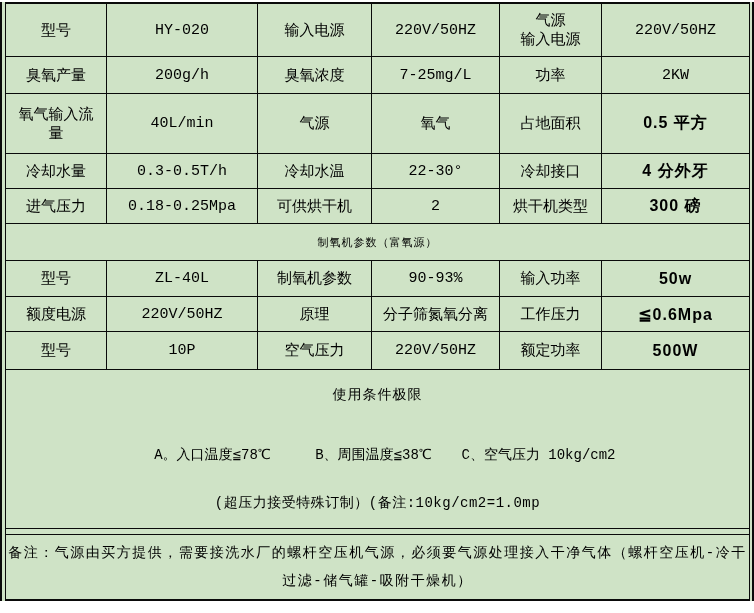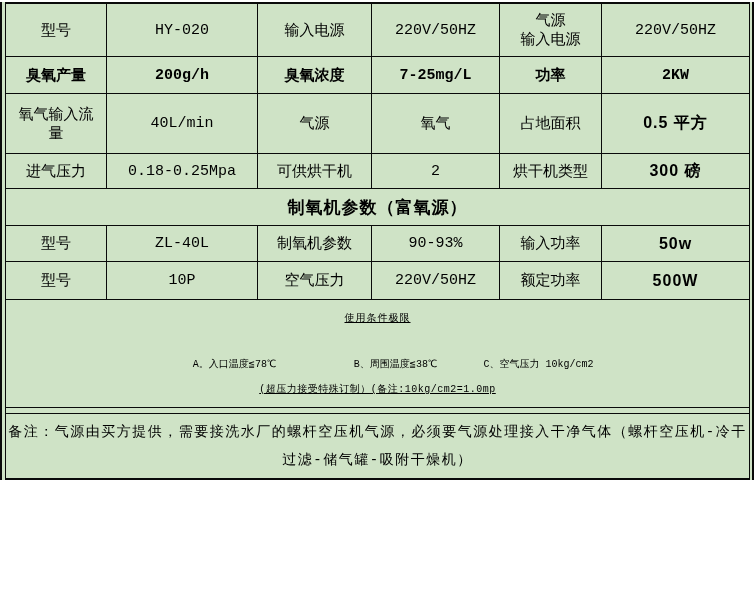--- a/index.html
+++ b/index.html
@@ -39,44 +39,43 @@
   }
   table.spec tr.top td { border-top: 2px solid #0a0a0a; }
   table.spec tr.bottom td { border-bottom: 2px solid #0a0a0a; }
   col.c1 { width: 101px; }
   col.c2 { width: 151px; }
   col.c3 { width: 114px; }
   col.c4 { width: 128px; }
   col.c5 { width: 102px; }
   col.c6 { width: 148px; }
   tr.h52 td { height: 52px; }
-  tr.h36 td { height: 36px; font-weight: bold; }
+  tr.h36 td { height: 36px; }
   tr.h59 td { height: 59px; }
   tr.h34 td { height: 34px; }
   tr.h35 td { height: 35px; }
   tr.h37 td { height: 37px; }
   tr.gap td { height: 5px; padding: 0; }
   td.alt {
     font-family: "Liberation Sans", sans-serif;
     font-weight: bold;
     font-size: 16px;
     letter-spacing: 1px;
   }
-  td.section-header { font-size: 17px; letter-spacing: 1px; }
+  td.section-header { font-size: 11px; letter-spacing: 1px; }
   td.cond {
     text-align: left;
     height: 101px;
     vertical-align: top;
     padding: 12px 8px 0 8px;
-    font-size: 10px;
+    font-size: 14px;
     white-space: normal;
-    text-decoration: underline;
   }
   .cond-title { margin-bottom: 10px; letter-spacing: 1px; }
-  .cond-line { }
+  .cond-line { margin-bottom: 14px; }
   .cond-a { display: inline-block; width: 146px; }
   .cond-b { display: inline-block; width: 176px; }
   .cond-c { display: inline-block; }
   .cond-note { letter-spacing: 0.5px; }
   td.remark {
     text-align: left;
     height: 64px;
     vertical-align: middle;
     padding: 4px 8px;
     font-size: 14px;
@@ -120,38 +119,54 @@
     <tr class="h59">
       <td>氧气输入流
 量</td>
       <td>40L/min</td>
       <td>气源</td>
       <td>氧气</td>
       <td>占地面积</td>
       <td class="alt">0.5 平方</td>
     </tr>
     <tr class="h34">
+      <td>冷却水量</td>
+      <td>0.3-0.5T/h</td>
+      <td>冷却水温</td>
+      <td>22-30°</td>
+      <td>冷却接口</td>
+      <td class="alt">4 分外牙</td>
+    </tr>
+    <tr class="h34">
       <td>进气压力</td>
       <td>0.18-0.25Mpa</td>
       <td>可供烘干机</td>
       <td>2</td>
       <td>烘干机类型</td>
       <td class="alt">300 磅</td>
     </tr>
 
     <tr class="h36">
       <td colspan="6" class="section-header">制氧机参数（富氧源）</td>
     </tr>
     <tr class="h35">
       <td>型号</td>
       <td>ZL-40L</td>
       <td>制氧机参数</td>
       <td>90-93%</td>
       <td>输入功率</td>
       <td class="alt">50w</td>
+    </tr>
+    <tr class="h34">
+      <td>额度电源</td>
+      <td>220V/50HZ</td>
+      <td>原理</td>
+      <td>分子筛氮氧分离</td>
+      <td>工作压力</td>
+      <td class="alt">≦0.6Mpa</td>
     </tr>
 
     <tr class="h37">
       <td>型号</td>
       <td>10P</td>
       <td>空气压力</td>
       <td>220V/50HZ</td>
       <td>额定功率</td>
       <td class="alt">500W</td>
     </tr>

